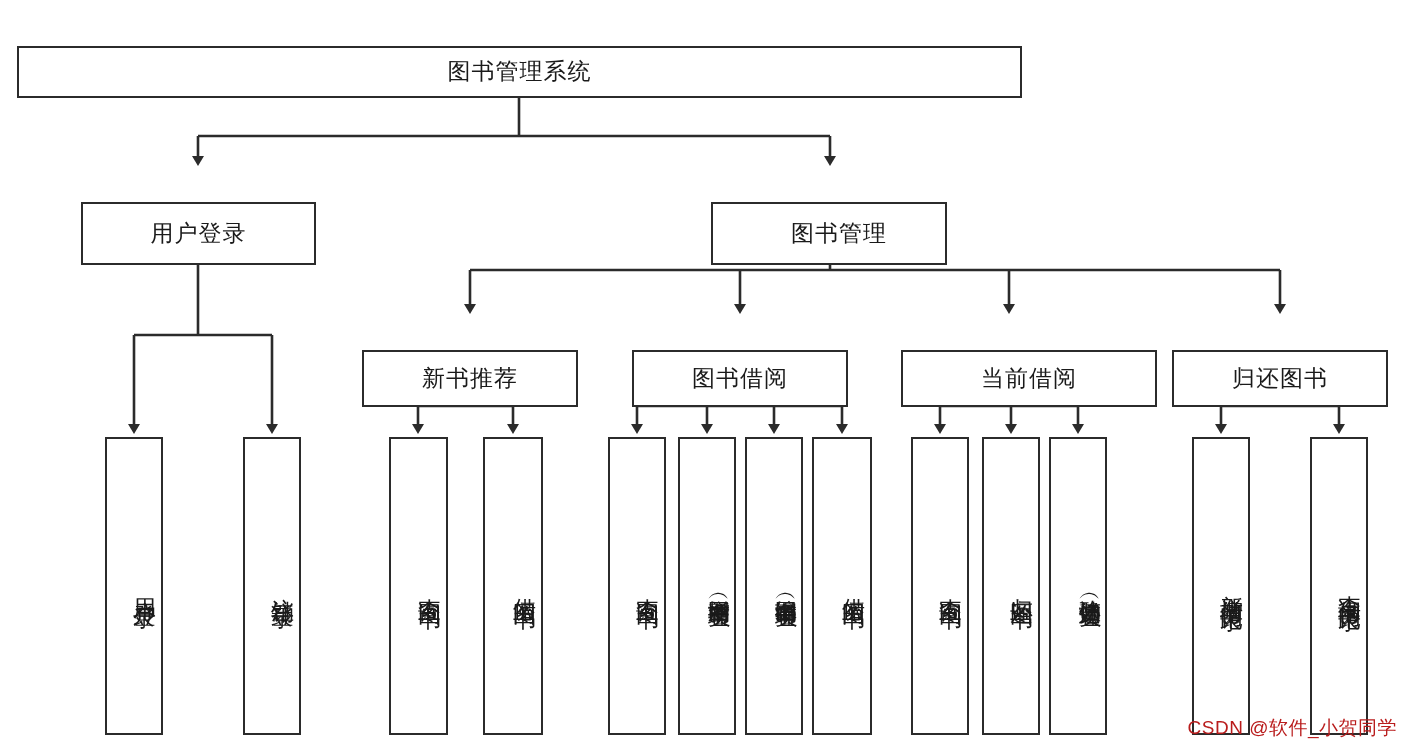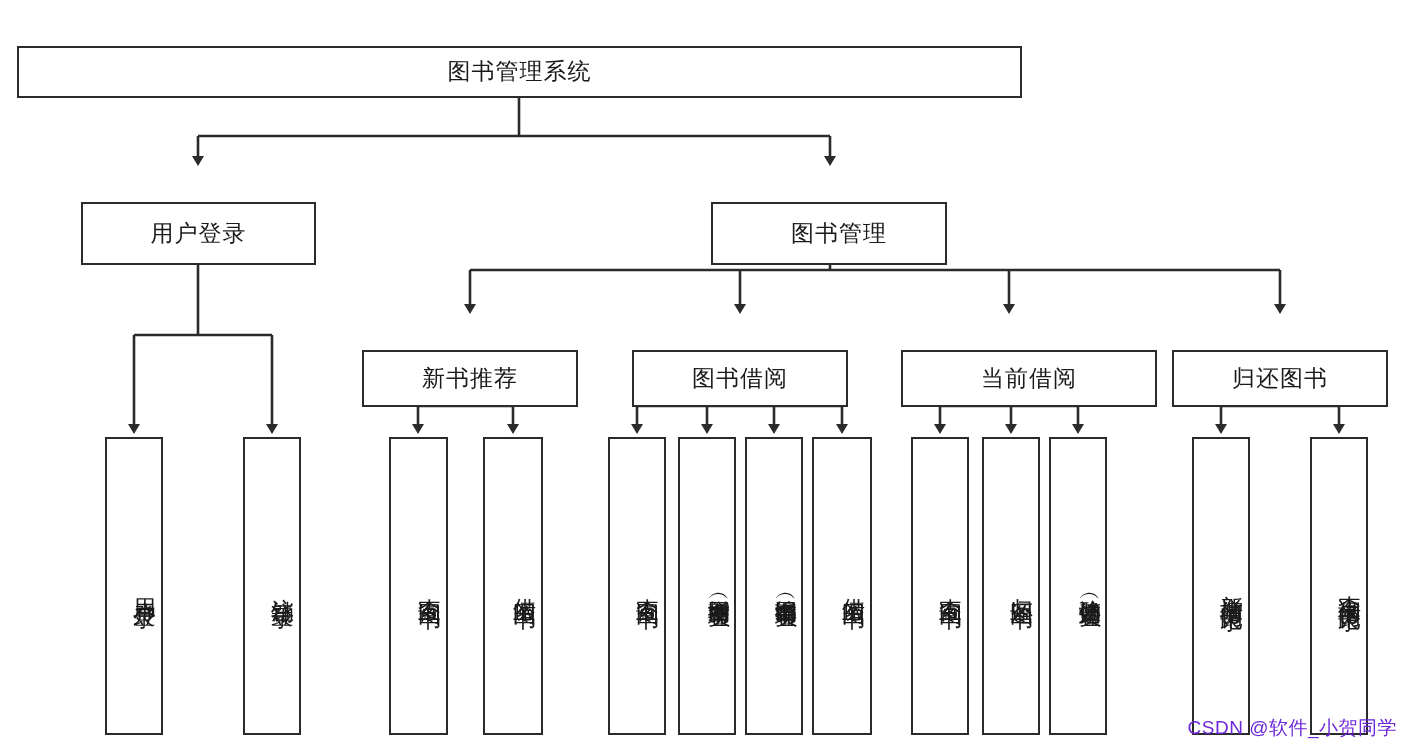--- a/index.html
+++ b/index.html
@@ -60,21 +60,21 @@
   }
   .node.vert.tall-text {
     font-size: 22px;
     letter-spacing: 1px;
   }
   #watermark {
     position: absolute;
     right: 8px;
     bottom: 6px;
     font-size: 19px;
-    color: #6d28d9;
+    color: #b91c1c;
     letter-spacing: 0.5px;
     z-index: 5;
     white-space: nowrap;
   }
 </style>
 </head>
 <body>
 
 <div id="canvas">
 

